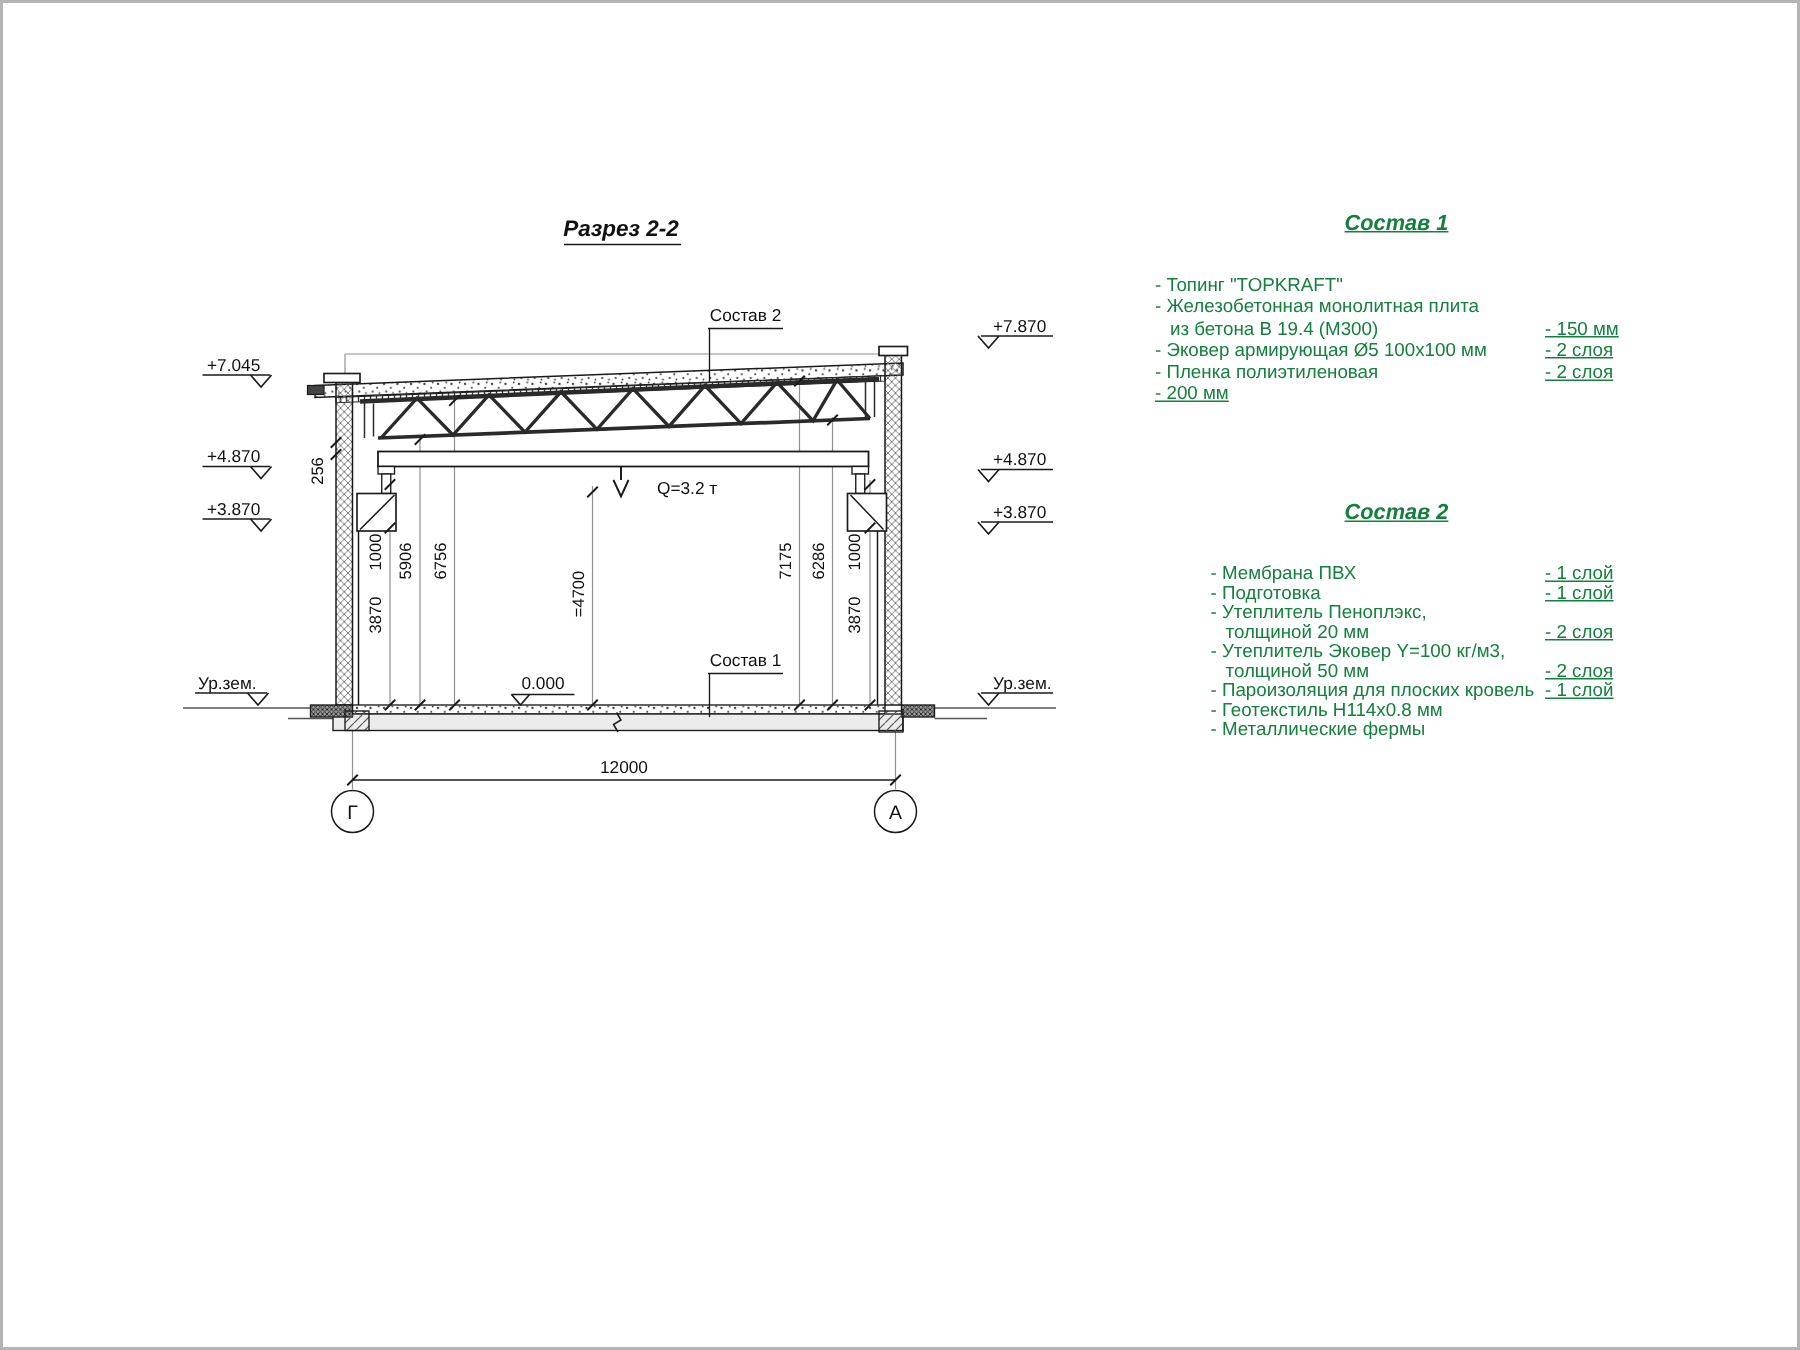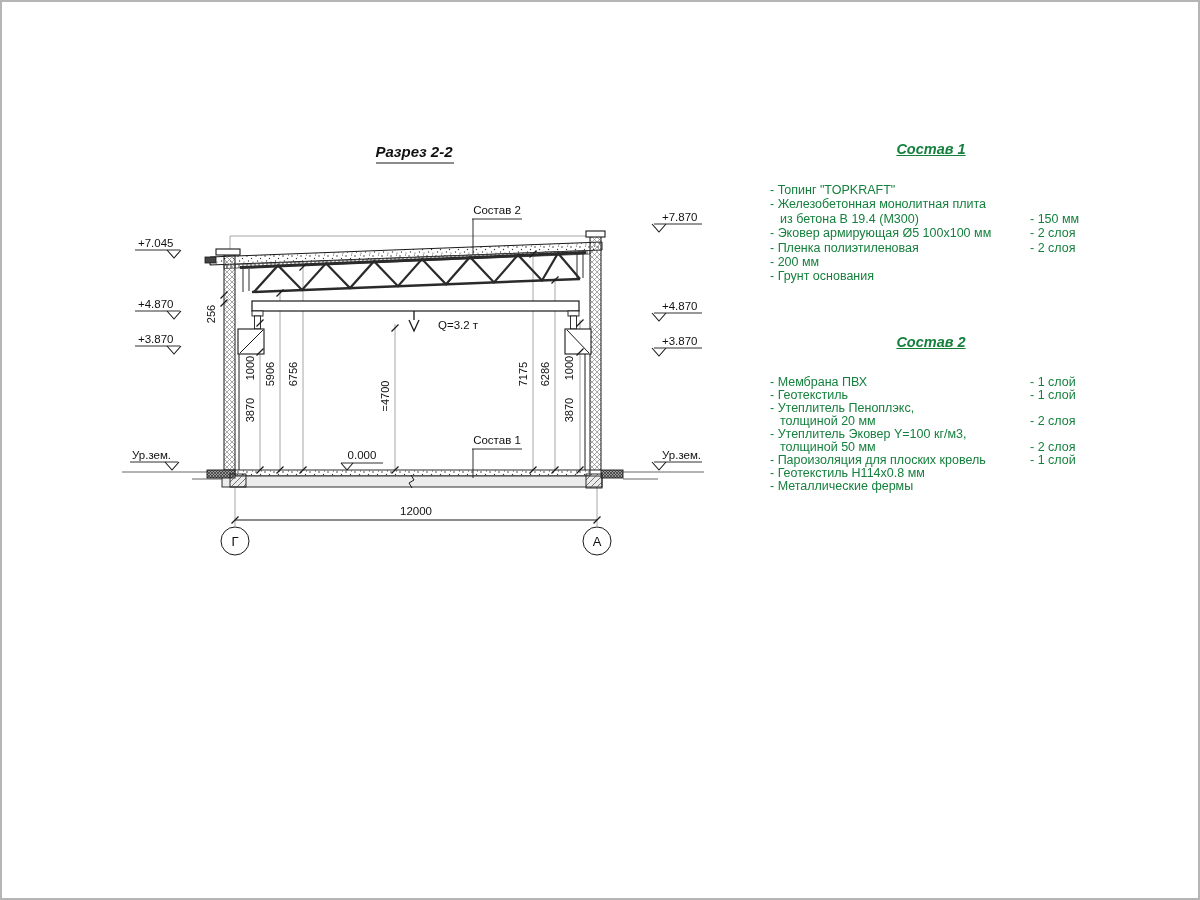--- a/index.html
+++ b/index.html
@@ -11,24 +11,24 @@
   svg text{font-family:"Liberation Sans",sans-serif;fill:#111;}
   .spec-block{position:absolute;width:322px;}
   .spec-block.s1{left:768px;top:139px;}
   .spec-block.s2{left:768px;top:332px;}
   .spec-title{
     text-align:center;font-size:14.5px;font-style:italic;font-weight:600;
     text-decoration:underline;margin:0 0 26px 0;
   }
   .spec-list{display:flex;flex-direction:column;}
   .s1 .spec-list .spec-item{line-height:14.4px;}
-  .s2 .spec-list .spec-item{line-height:13px;}
+  .s2 .spec-list .spec-item{line-height:13px;margin-left:37px;}
   .spec-item{display:flex;align-items:flex-end;font-size:12.5px;}
   .spec-text{flex:1;white-space:pre-line;padding-left:10px;text-indent:-10px;}
-  .spec-value{width:62px;flex-shrink:0;white-space:nowrap;}
+  .spec-value{width:62px;flex-shrink:0;white-space:nowrap;text-decoration:underline;}
 </style>
 </head>
 <body>
 
 <div class="canvas">
 
 <svg width="1196" height="896" viewBox="0 0 1196 896">
   <defs>
     <pattern id="xhatch" width="5" height="5" patternUnits="userSpaceOnUse">
       <path d="M0,5 L5,0 M0,0 L5,5" stroke="#6f6f6f" stroke-width="0.6"></path>
@@ -249,37 +249,33 @@
       <span class="spec-text">- Эковер армирующая Ø5 100х100 мм</span>
       <span class="spec-value">- 2 слоя</span>
     </div>
     <div class="spec-item">
       <span class="spec-text">- Пленка полиэтиленовая</span>
       <span class="spec-value">- 2 слоя</span>
     </div>
     <div class="spec-item">
       <span class="spec-value">- 200 мм</span>
     </div>
-    <div class="spec-item">
-      <span class="spec-text">- Грунт основания</span>
-      <span class="spec-value"></span>
-    </div>
   </div>
 </div>
 
 
 <div class="spec-block s2">
   <div class="spec-title">Состав 2</div>
   <div class="spec-list">
     <div class="spec-item">
       <span class="spec-text">- Мембрана ПВХ</span>
       <span class="spec-value">- 1 слой</span>
     </div>
     <div class="spec-item">
-      <span class="spec-text">- Геотекстиль</span>
+      <span class="spec-text">- Подготовка</span>
       <span class="spec-value">- 1 слой</span>
     </div>
     <div class="spec-item">
       <span class="spec-text">- Утеплитель Пеноплэкс,
 толщиной 20 мм</span>
       <span class="spec-value">- 2 слоя</span>
     </div>
     <div class="spec-item">
       <span class="spec-text">- Утеплитель Эковер Y=100 кг/м3,
 толщиной 50 мм</span>

